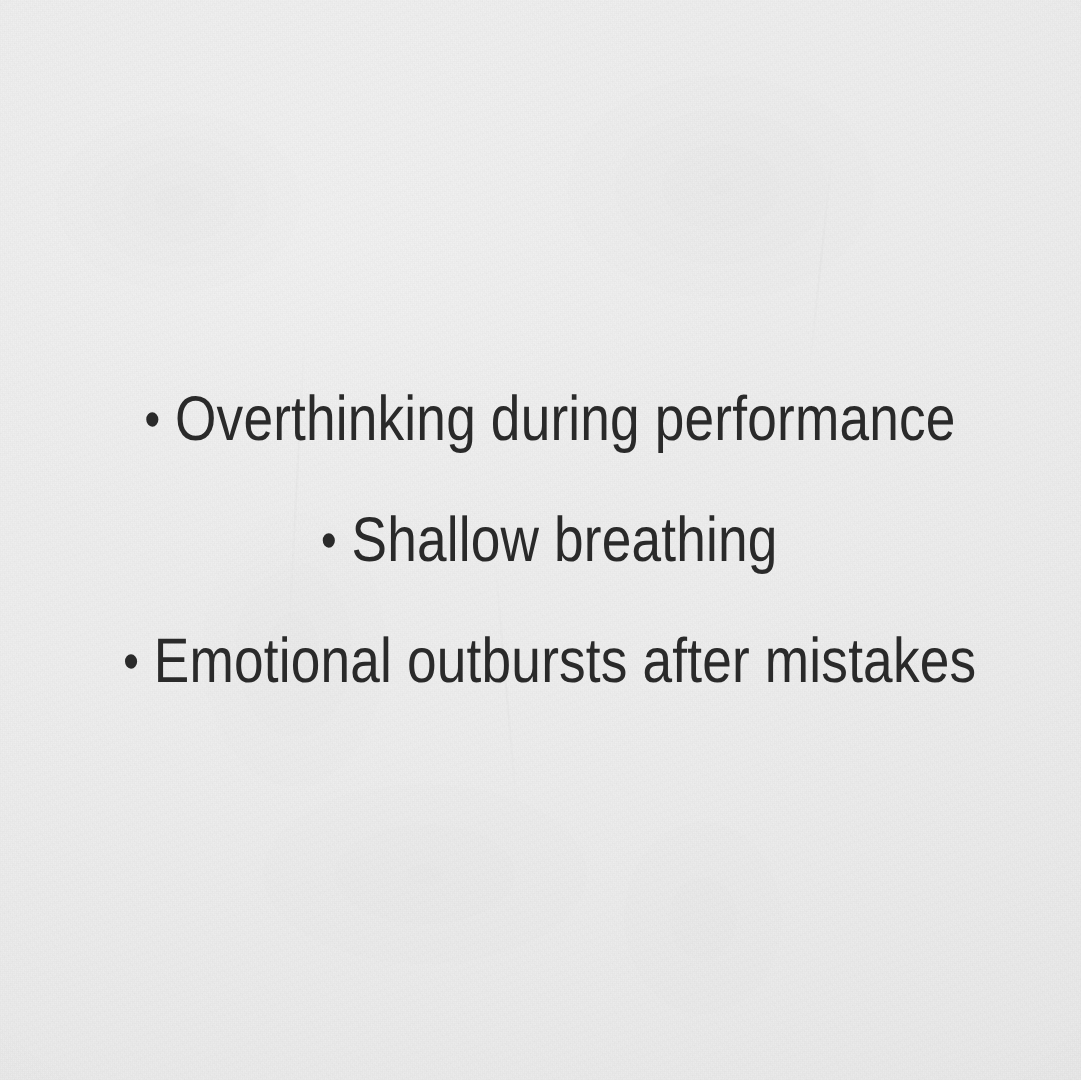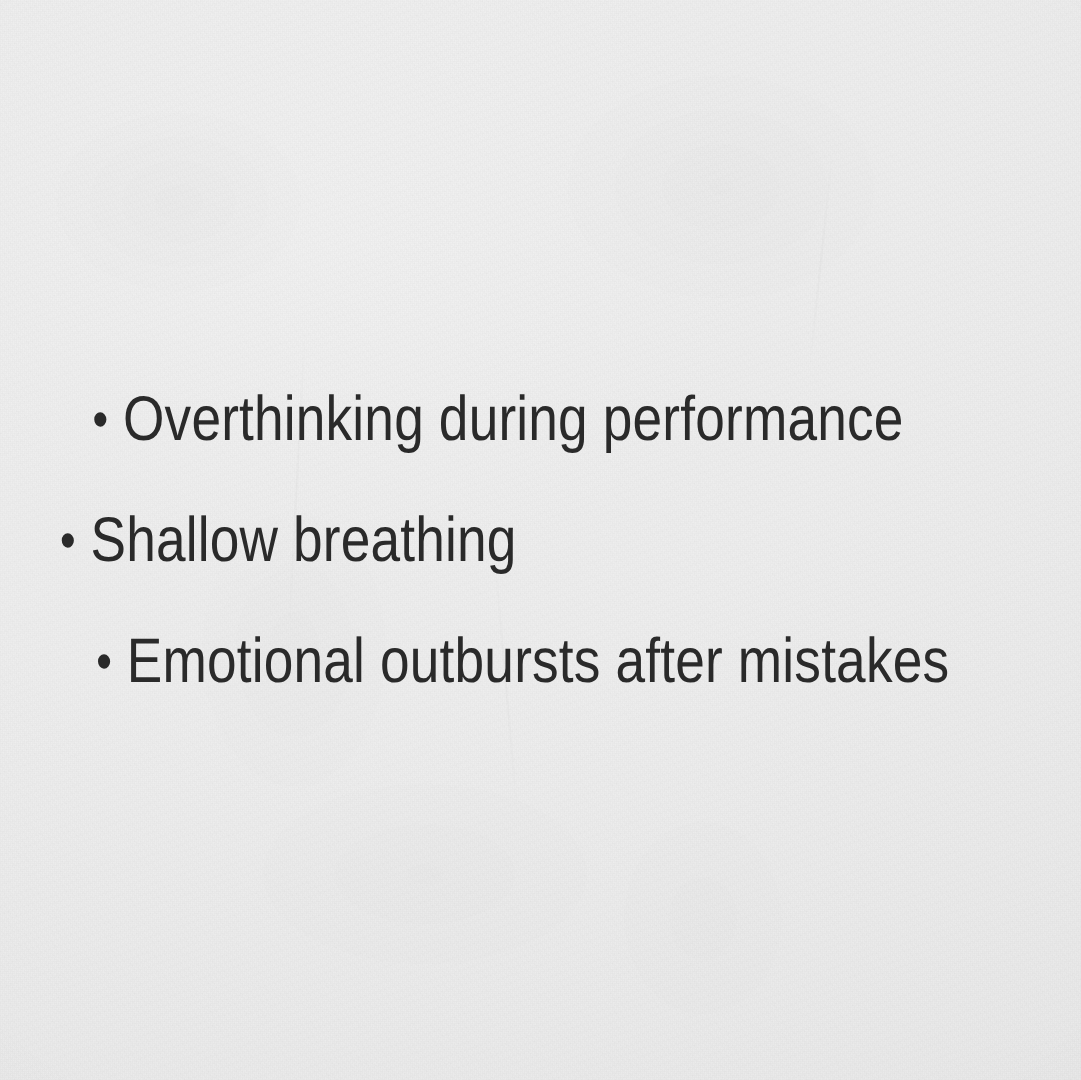--- a/index.html
+++ b/index.html
@@ -113,21 +113,21 @@
   
   #bullet-list {
     position: absolute;
     left: 0;
     top: 0;
     width: 1081px;
     height: 1080px;
     z-index: 5;
     display: flex;
     flex-direction: column;
-    align-items: flex-start;
+    align-items: center;
     justify-content: center;
     gap: 57px;
     
     padding-left: 18px;
     box-sizing: border-box;
   }
 
   .bullet-line {
     display: block;
     white-space: nowrap;

